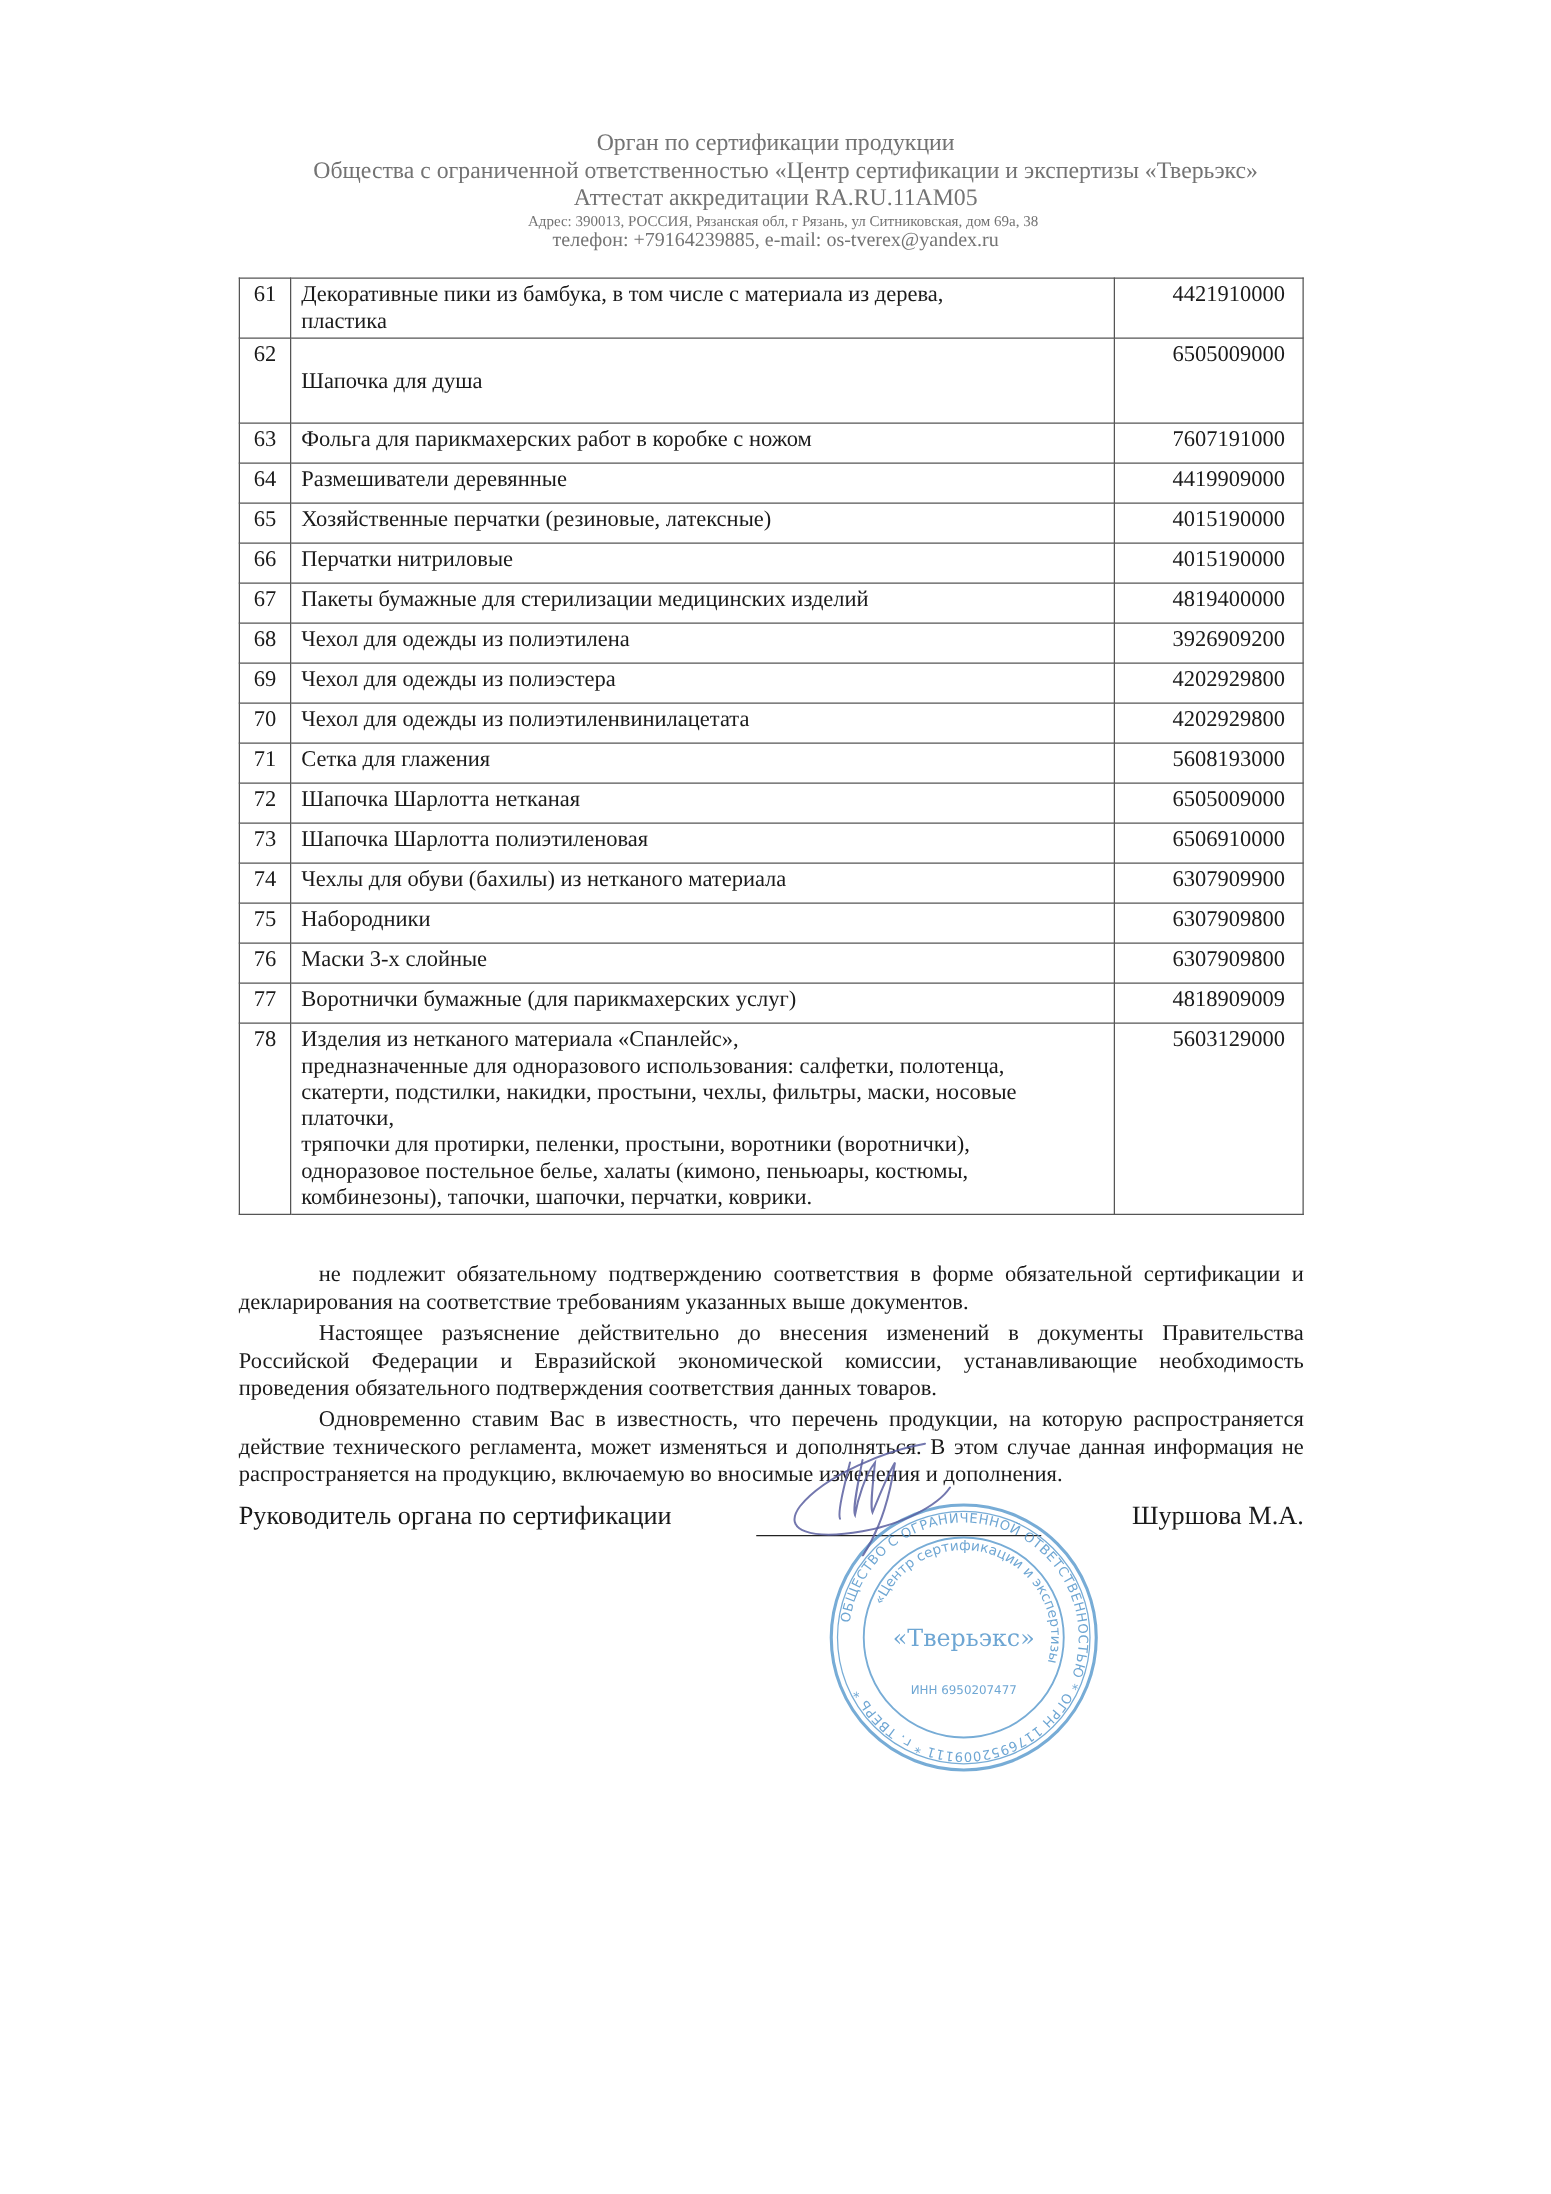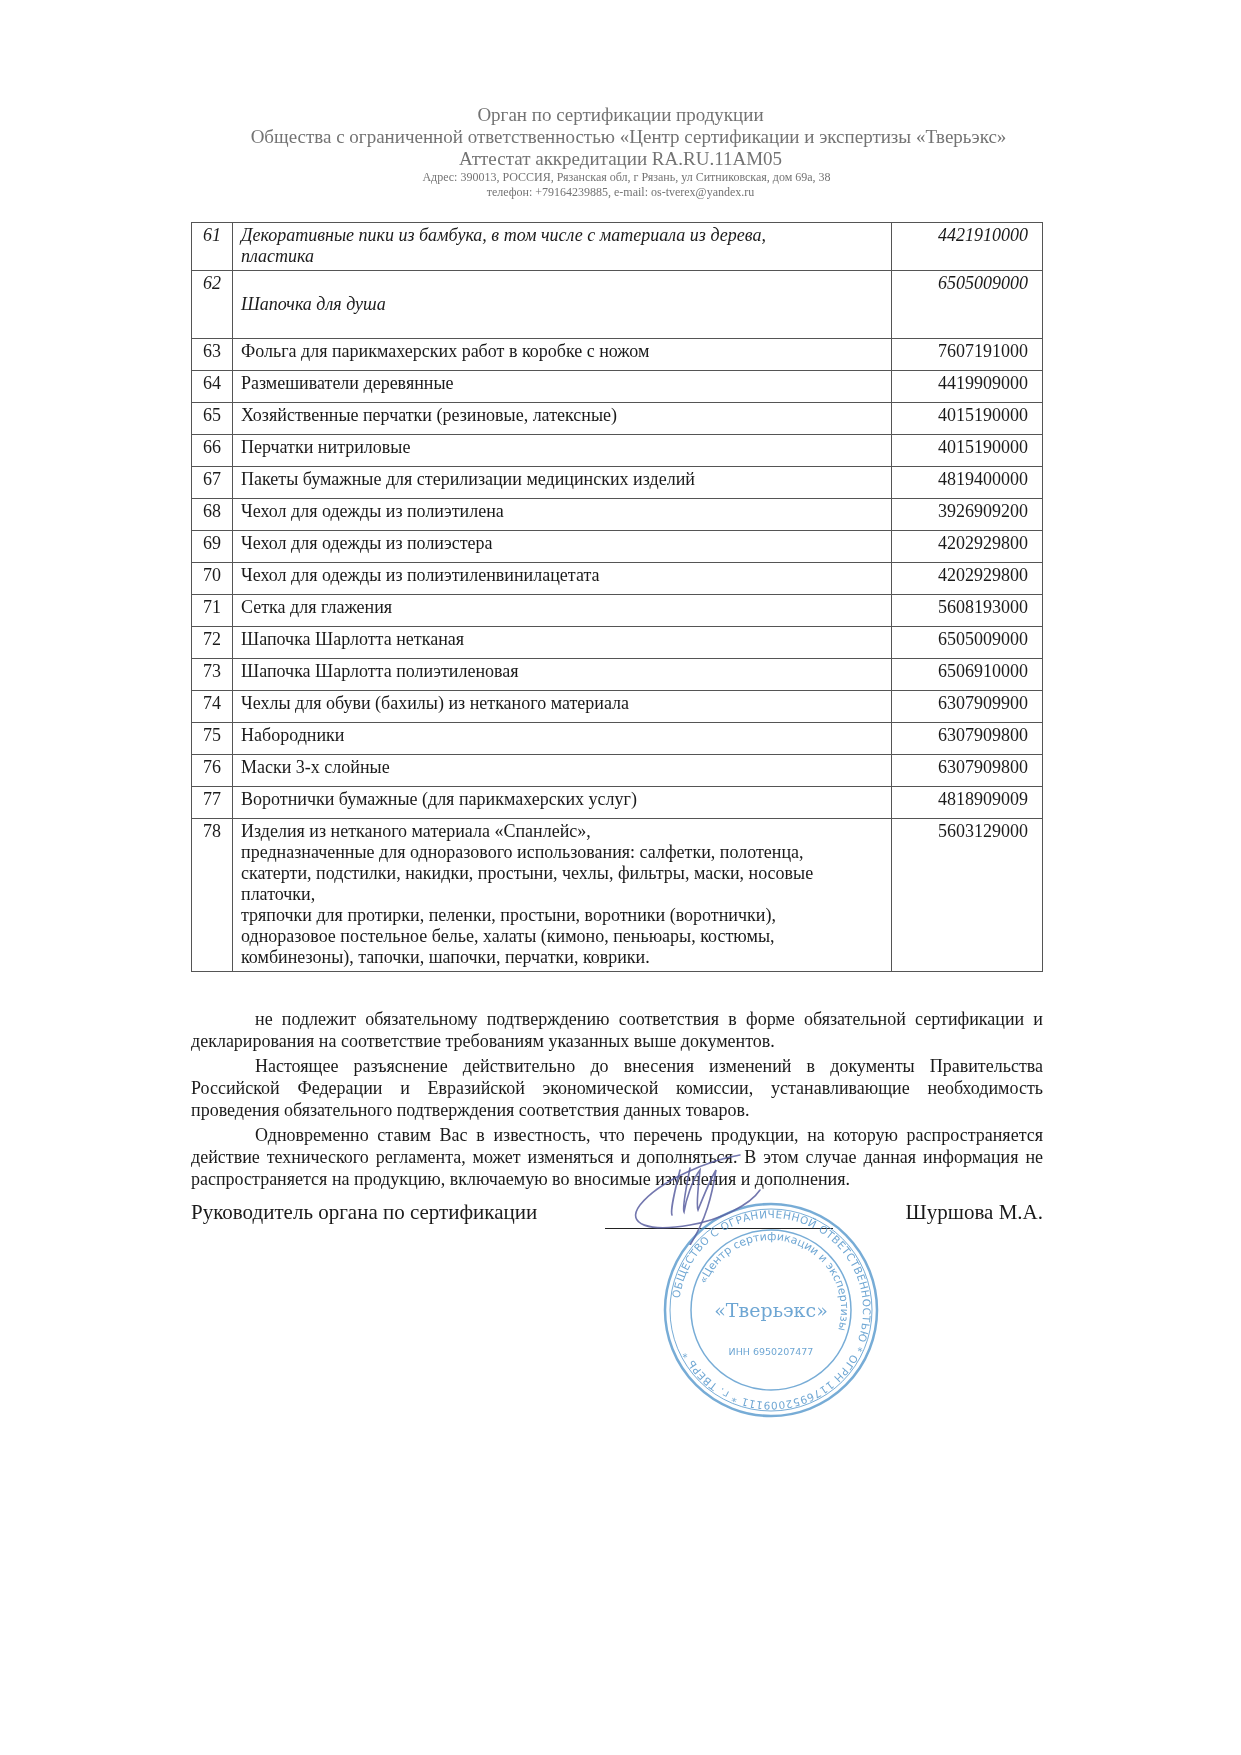--- a/index.html
+++ b/index.html
@@ -3,29 +3,29 @@
 <meta charset="utf-8">
 <style>
   html, body { margin: 0; padding: 0; background: #ffffff; }
   body { width: 1241px; height: 1755px; position: relative; overflow: hidden;
          font-family: "Liberation Serif", "DejaVu Serif", serif; color: #1a1a1a; }
   .header { position: absolute; left: 0; top: 104px; width: 1241px; text-align: center; color: #737373; }
   .header .l1 { font-size: 19px; line-height: 22px; }
   .header .l2 { font-size: 19px; line-height: 22px; margin-left: 16px; }
   .header .l3 { font-size: 19px; line-height: 22px; }
   .header .l4 { font-size: 12px; line-height: 15px; padding-left: 12px; }
-  .header .l5 { font-size: 12px; line-height: 15px; }
+  .header .l5 { font-size: 16px; line-height: 15px; }
 
   table.products { position: absolute; left: 191px; top: 222px; width: 852px;
     border-collapse: collapse; font-size: 18px; line-height: 21px; }
   table.products td { border: 1px solid #555; vertical-align: top; padding: 2px 6px 3px 8px; }
   table.products td.num { width: 32px; text-align: center; padding-left: 4px; padding-right: 4px; }
   table.products td.code { width: 128px; text-align: right; padding-right: 14px; }
   table.products tr.r28 td { height: 26px; }
-  table.products tr.r-tall td { height: 41px; font-style: italic; }
+  table.products tr.r-tall td { height: 41px; }
   table.products tr.r62 td.desc { padding-top: 23px; }
   table.products tr.r78 td { height: 132px; }
   .desc-line { display: block; }
 
   .body-text { position: absolute; left: 191px; width: 852px; font-size: 18px; line-height: 22px;
                text-align: justify; margin-top: 40px; }
   .p { text-indent: 64px; margin: 0 0 3px 0; }
   .p1 { top: 968px; }
 
   .sig-row { position: absolute; left: 191px; top: 1200px; width: 852px; height: 30px; font-size: 21px; }

